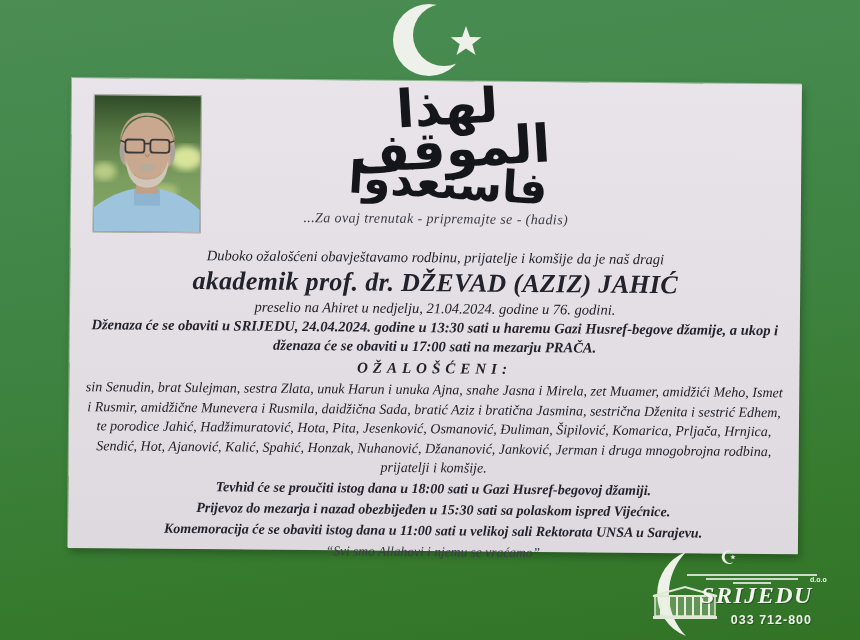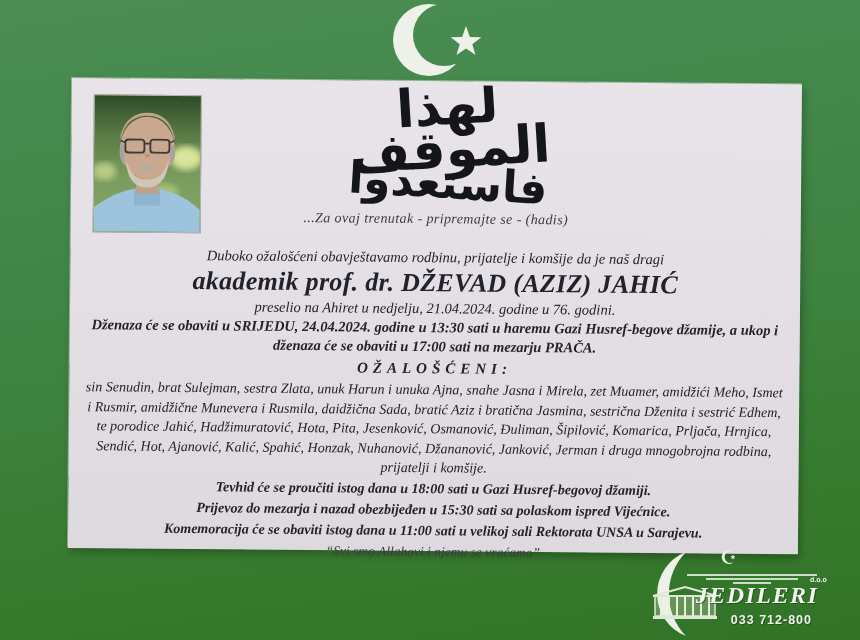--- a/index.html
+++ b/index.html
@@ -157,16 +157,16 @@
       </g>
       <rect x="2" y="34" width="64" height="3" fill="#dfe8d4"></rect>
     </svg>
   </div>
   <div class="cstar">☪</div>
   <div class="tinylines">
     <div class="tl1"></div>
       <div class="tl2"></div>
       <div class="tl3"></div>
   </div>
-  <div class="company">JEDILERI</div>
+  <div class="company">SRIJEDU</div>
   <div class="suffix">d.o.o</div>
   <div class="phone">033 712-800</div>
 </div>
 
 </body></html>

